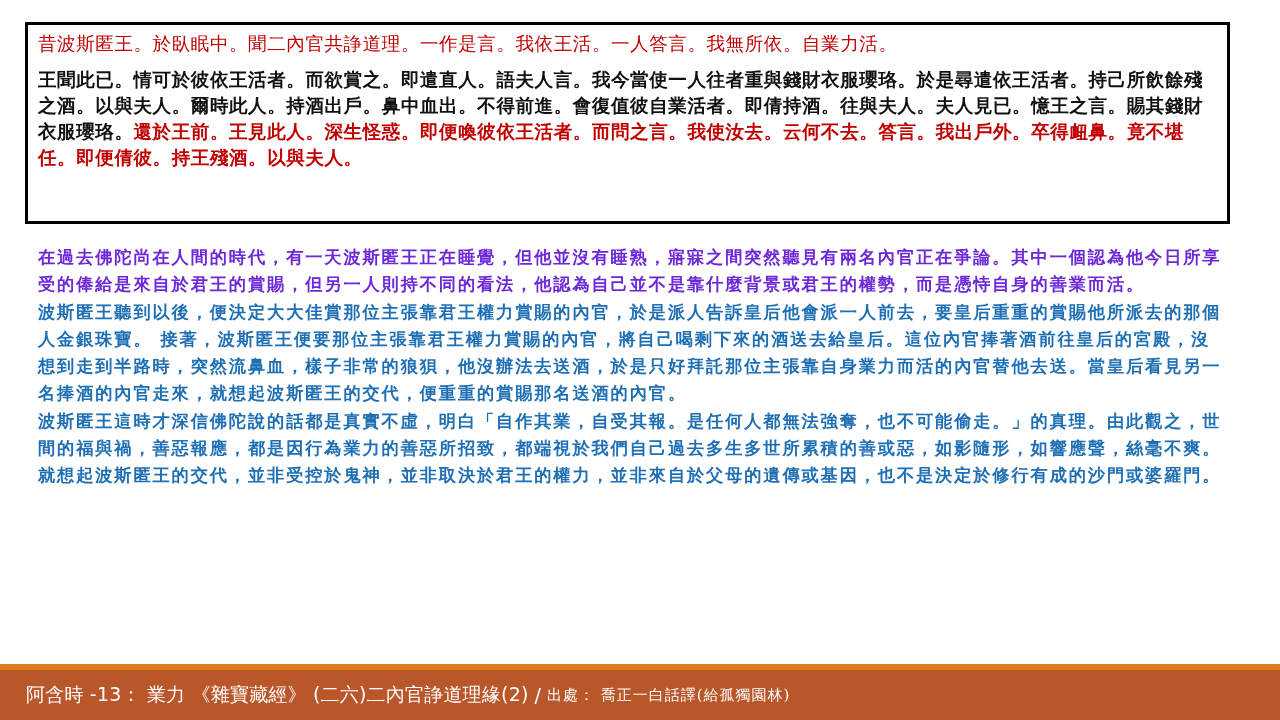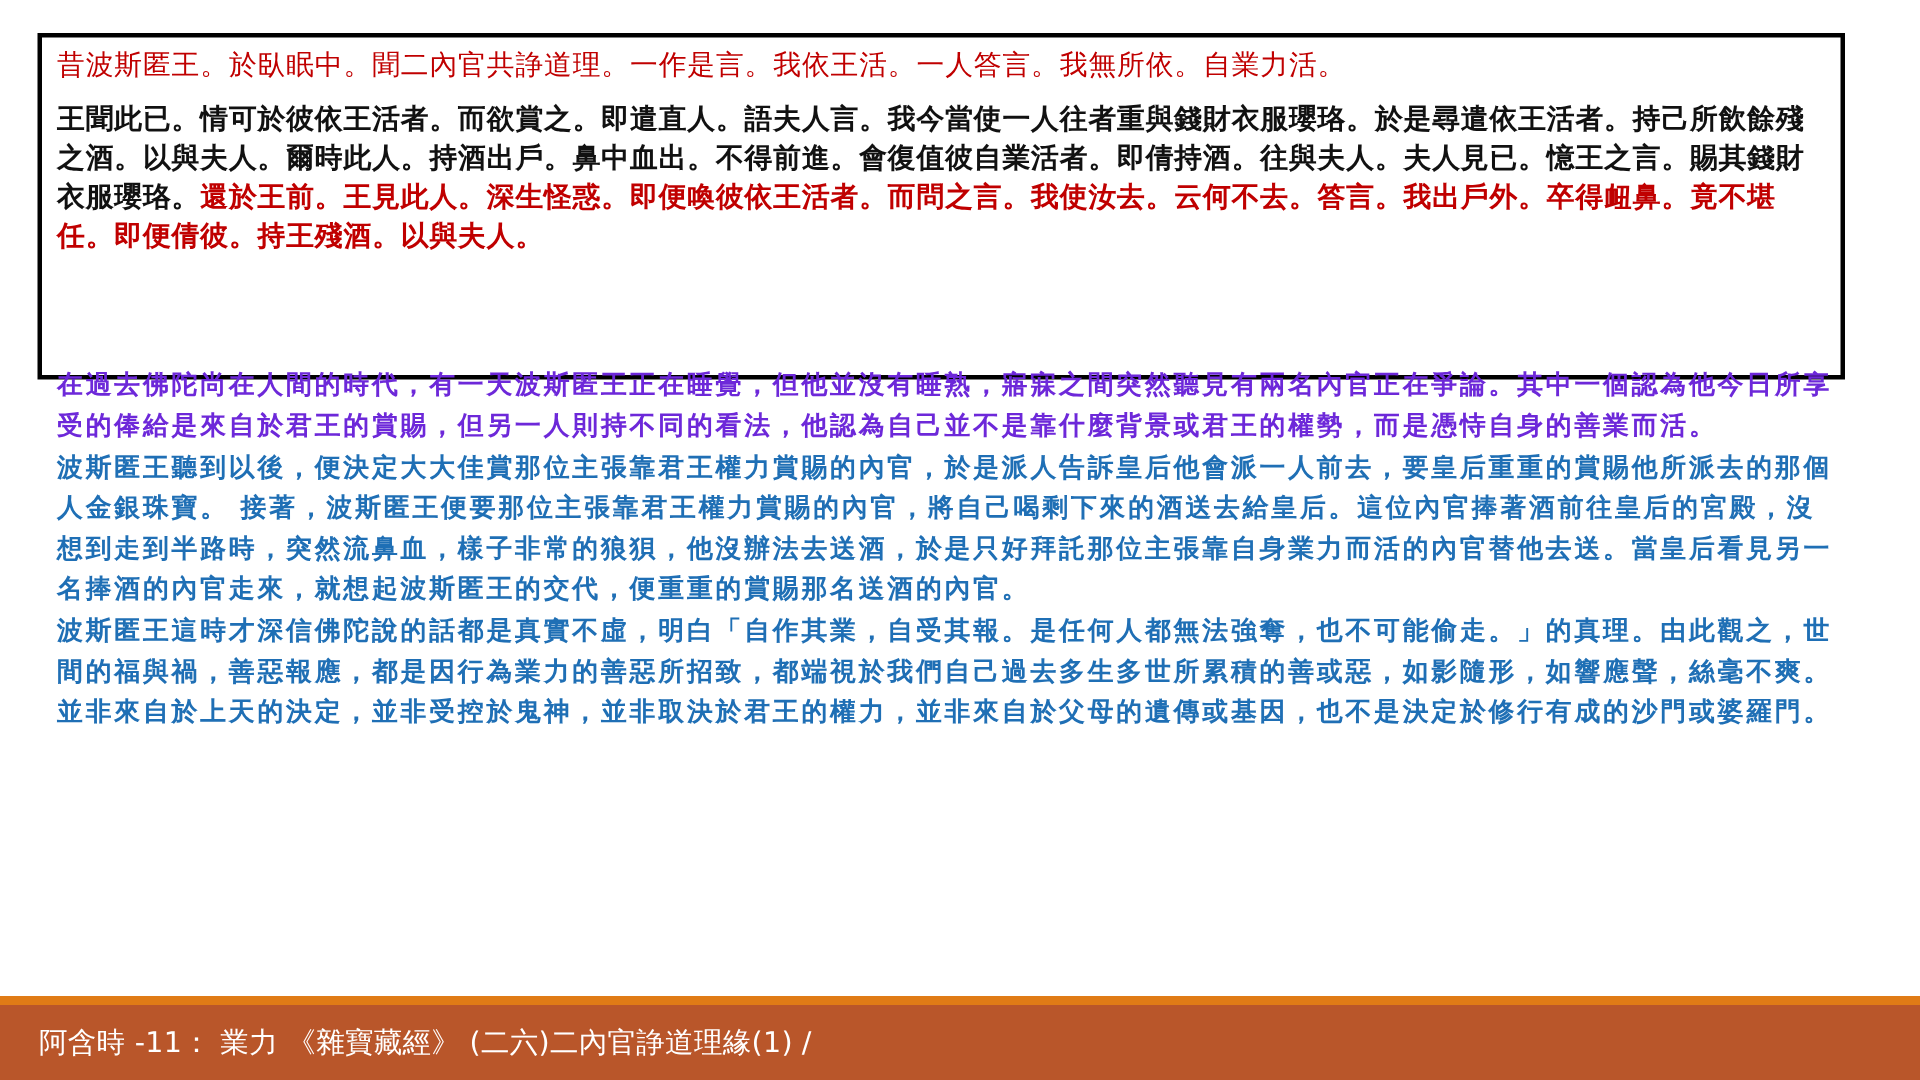--- a/index.html
+++ b/index.html
@@ -12,21 +12,21 @@
     }
     body {
       position: relative;
       font-family: "DejaVu Sans", sans-serif;
     }
     .quote-box {
       position: absolute;
       left: 25px;
       top: 22px;
       width: 1205px;
-      height: 231px;
+      height: 202px;
       border: 3px solid #000000;
       box-sizing: border-box;
       padding: 6px 10px 0 10px;
       font-family: "DejaVu Sans", sans-serif;
       font-size: 18.5px;
       line-height: 26px;
       color: #111111;
       letter-spacing: 0.6px;
     }
     .quote-box p {
@@ -97,20 +97,21 @@
 <body>
 
 <div class="quote-box">
   <p class="red">昔波斯匿王。於臥眠中。聞二內官共諍道理。一作是言。我依王活。一人答言。我無所依。自業力活。</p>
   <p><span class="black">王聞此已。情可於彼依王活者。而欲賞之。即遣直人。語夫人言。我今當使一人往者重與錢財衣服瓔珞。於是尋遣依王活者。持己所飲餘殘之酒。以與夫人。爾時此人。持酒出戶。鼻中血出。不得前進。會復值彼自業活者。即倩持酒。往與夫人。夫人見已。憶王之言。賜其錢財衣服瓔珞。</span><span class="red">還於王前。王見此人。深生怪惑。即便喚彼依王活者。而問之言。我使汝去。云何不去。答言。我出戶外。卒得衄鼻。竟不堪任。即便倩彼。持王殘酒。以與夫人。</span></p>
 </div>
 
 <div class="translation">
   <p class="t-red">在過去佛陀尚在人間的時代，有一天波斯匿王正在睡覺，但他並沒有睡熟，寤寐之間突然聽見有兩名內官正在爭論。其中一個認為他今日所享受的俸給是來自於君王的賞賜，但另一人則持不同的看法，他認為自己並不是靠什麼背景或君王的權勢，而是憑恃自身的善業而活。</p>
   <p class="t-blue para-gap">波斯匿王聽到以後，便決定大大佳賞那位主張靠君王權力賞賜的內官，於是派人告訴皇后他會派一人前去，要皇后重重的賞賜他所派去的那個人金銀珠寶。 接著，波斯匿王便要那位主張靠君王權力賞賜的內官，將自己喝剩下來的酒送去給皇后。這位內官捧著酒前往皇后的宮殿，沒想到走到半路時，突然流鼻血，樣子非常的狼狽，他沒辦法去送酒，於是只好拜託那位主張靠自身業力而活的內官替他去送。當皇后看見另一名捧酒的內官走來，就想起波斯匿王的交代，便重重的賞賜那名送酒的內官。</p>
-  <p class="t-blue para-gap">波斯匿王這時才深信佛陀說的話都是真實不虛，明白「自作其業，自受其報。是任何人都無法強奪，也不可能偷走。」的真理。由此觀之，世間的福與禍，善惡報應，都是因行為業力的善惡所招致，都端視於我們自己過去多生多世所累積的善或惡，如影隨形，如響應聲，絲毫不爽。並非來自於上天的決定，並非受控於鬼神，並非取決於君王的權力，並非來自於父母的遺傳或基因，也不是決定於修行有成的沙門或婆羅門。</p>
+  <p class="t-blue para-gap">波斯匿王這時才深信佛陀說的話都是真實不虛，明白「自作其業，自受其報。是任何人都無法強奪，也不可能偷走。」的真理。由此觀之，世間的福與禍，善惡報應，都是因行為業力的善惡所招致，都端視於我們自己過去多生多世所累積的善或惡，如影隨形，如響應聲，絲毫不爽。就想起波斯匿王的交代，並非受控於鬼神，並非取決於君王的權力，並非來自於父母的遺傳或基因，也不是決定於修行有成的沙門或婆羅門。</p>
 </div>
 
 <div class="footer-band"></div>
 <div class="footer">
-  <span class="footer-title">阿含時 -11： 業力 《雜寶藏經》 (二六)二內官諍道理緣(1)</span>
+  <span class="footer-title">阿含時 -13： 業力 《雜寶藏經》 (二六)二內官諍道理緣(2)</span>
   <span class="footer-sep">/</span>
+  <span class="footer-source">出處：  喬正一白話譯(給孤獨園林)</span>
 </div>
 
 </body></html>

